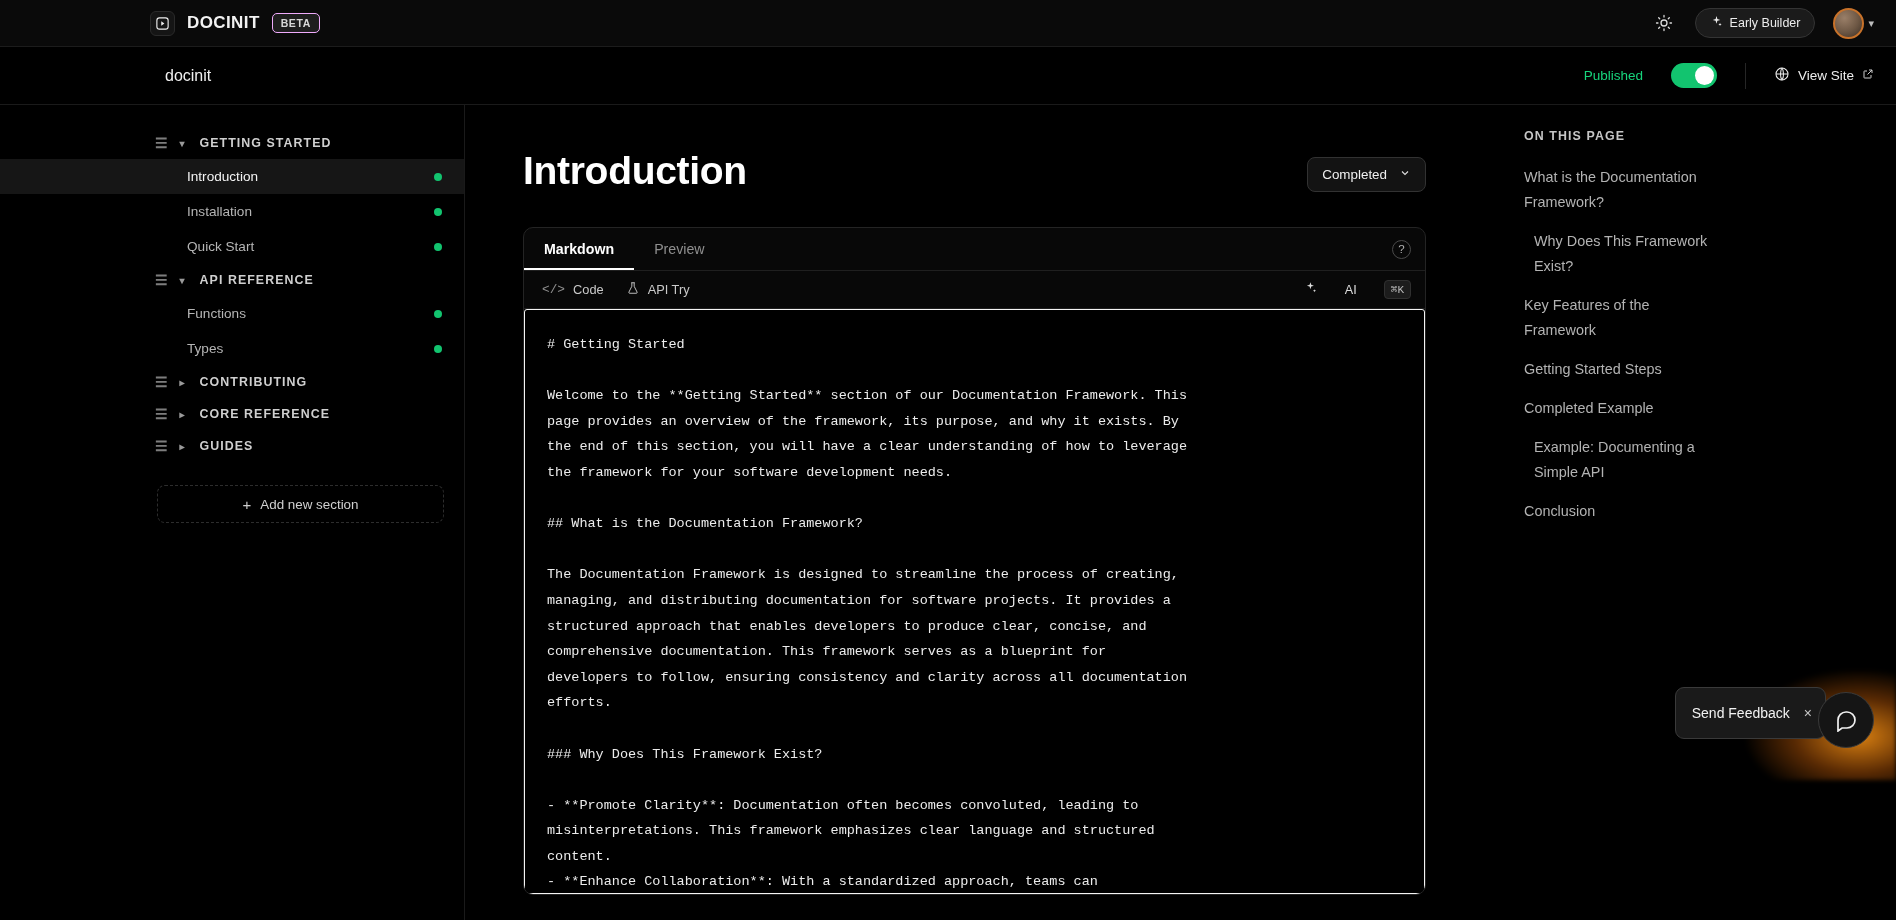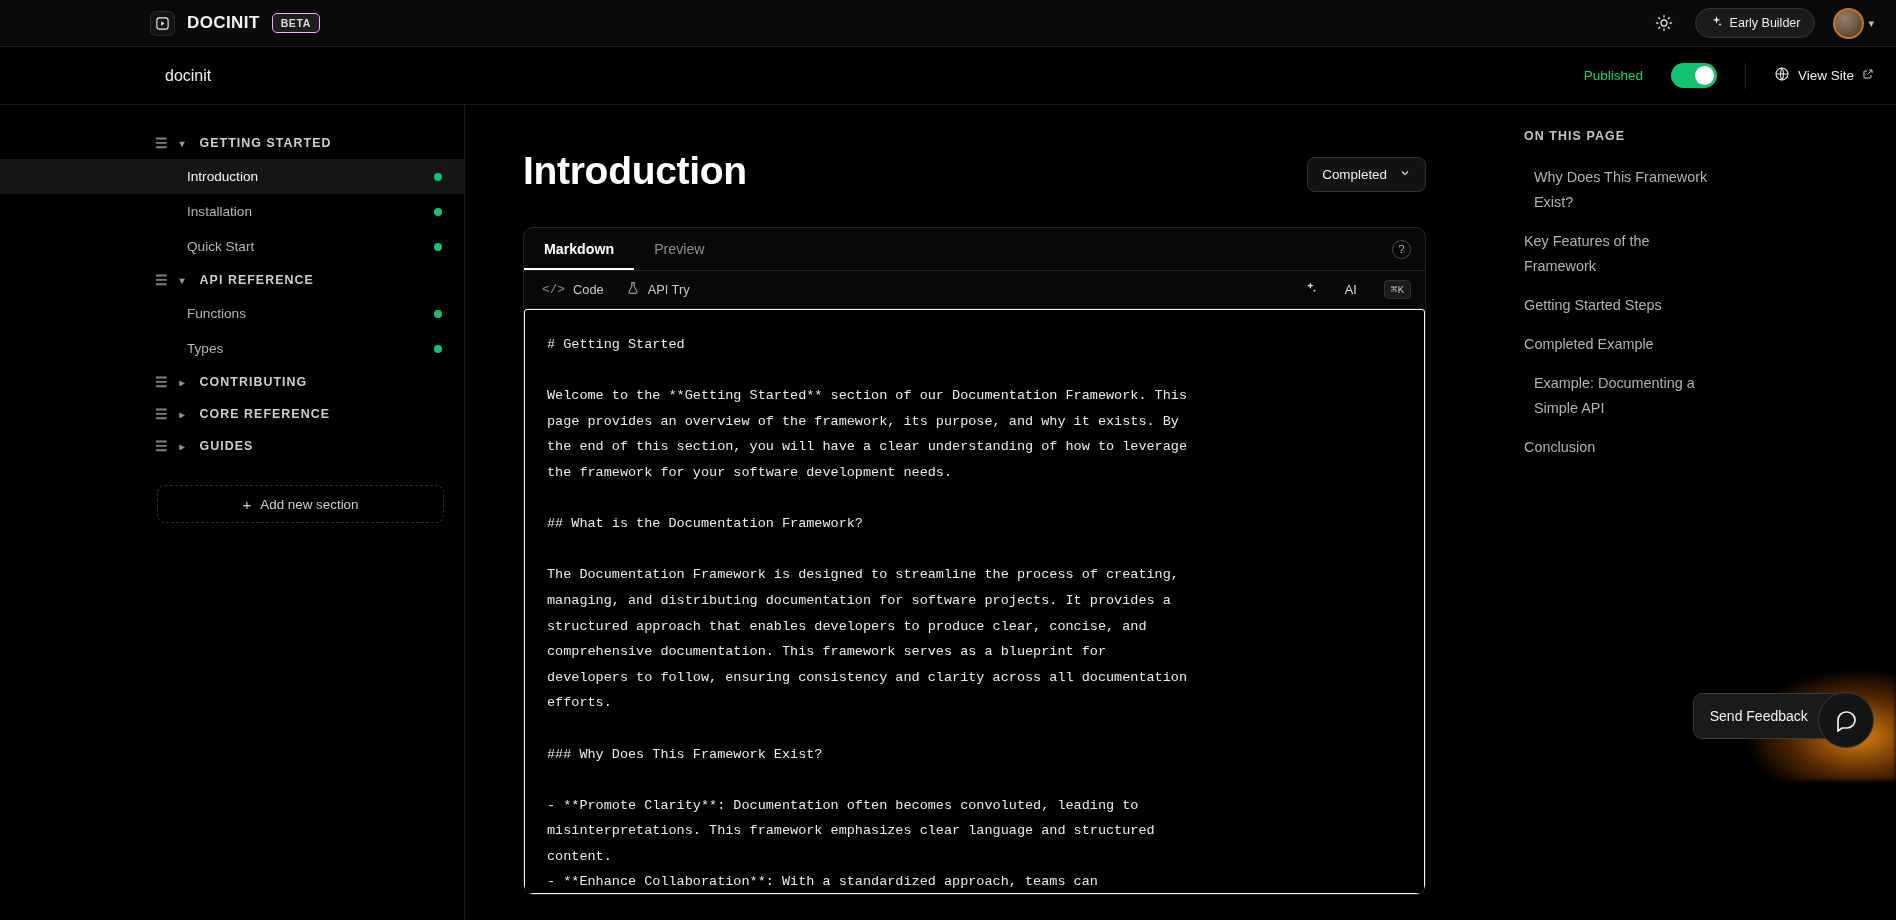--- a/index.html
+++ b/index.html
@@ -294,26 +294,26 @@
     line-height: 25px;
     margin-bottom: 14px;
     max-width: 190px;
   }
   .toc-item.lvl2 { padding-left: 0px; }
   .toc-item.lvl3 { padding-left: 10px; }
 
   
   .feedback {
     position: absolute;
-    right: 52px;
+    right: 70px;
     bottom: 181px;
     background: #1a1a1a;
     border: 1px solid #3a3a3a;
     border-radius: 9px;
-    height: 46px;
+    height: 52px;
     display: flex; align-items: center;
     padding: 0 13px 0 16px;
     gap: 14px;
     z-index: 5;
   }
   .feedback-text { font-size: 14px; color: #f2f2f2; }
   .feedback-x { color: #c7c7c7; font-size: 14px; }
   .chat-bubble {
     position: absolute;
     right: 22px;
@@ -520,20 +520,21 @@
 misinterpretations. This framework emphasizes clear language and structured
 content.
 - **Enhance Collaboration**: With a standardized approach, teams can</div>
       </div>
     </div>
   </div>
 
   <div class="rail">
     <div class="rail-head">ON THIS PAGE</div>
     <div id="toc-list">
+        <div class="toc-item lvl2">What is the Documentation Framework?</div>
         <div class="toc-item lvl3">Why Does This Framework Exist?</div>
         <div class="toc-item lvl2">Key Features of the Framework</div>
         <div class="toc-item lvl2">Getting Started Steps</div>
         <div class="toc-item lvl2">Completed Example</div>
         <div class="toc-item lvl3">Example: Documenting a Simple API</div>
         <div class="toc-item lvl2">Conclusion</div>
       </div>
   </div>
 </div>
 

